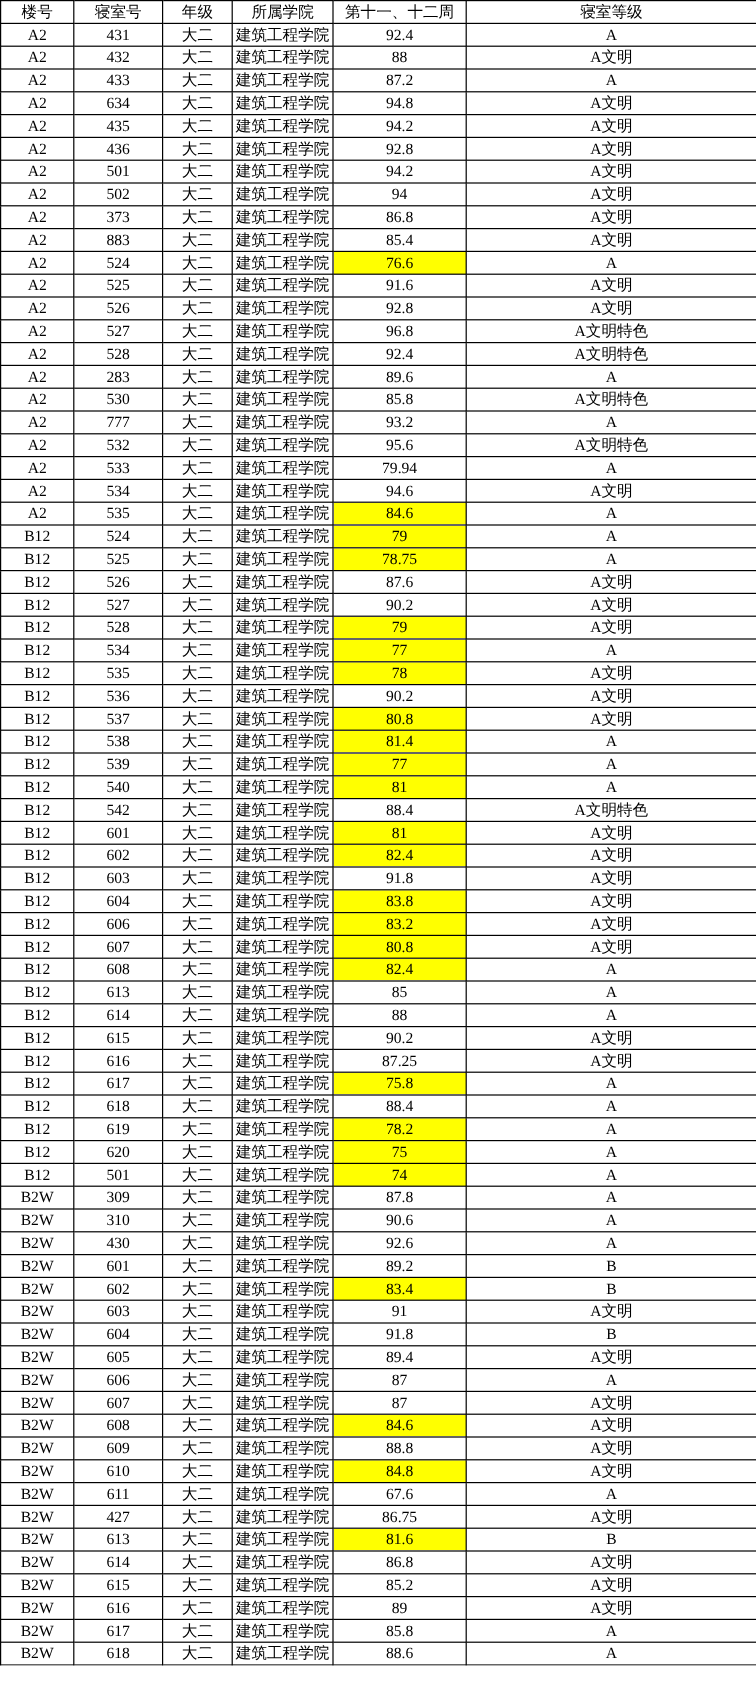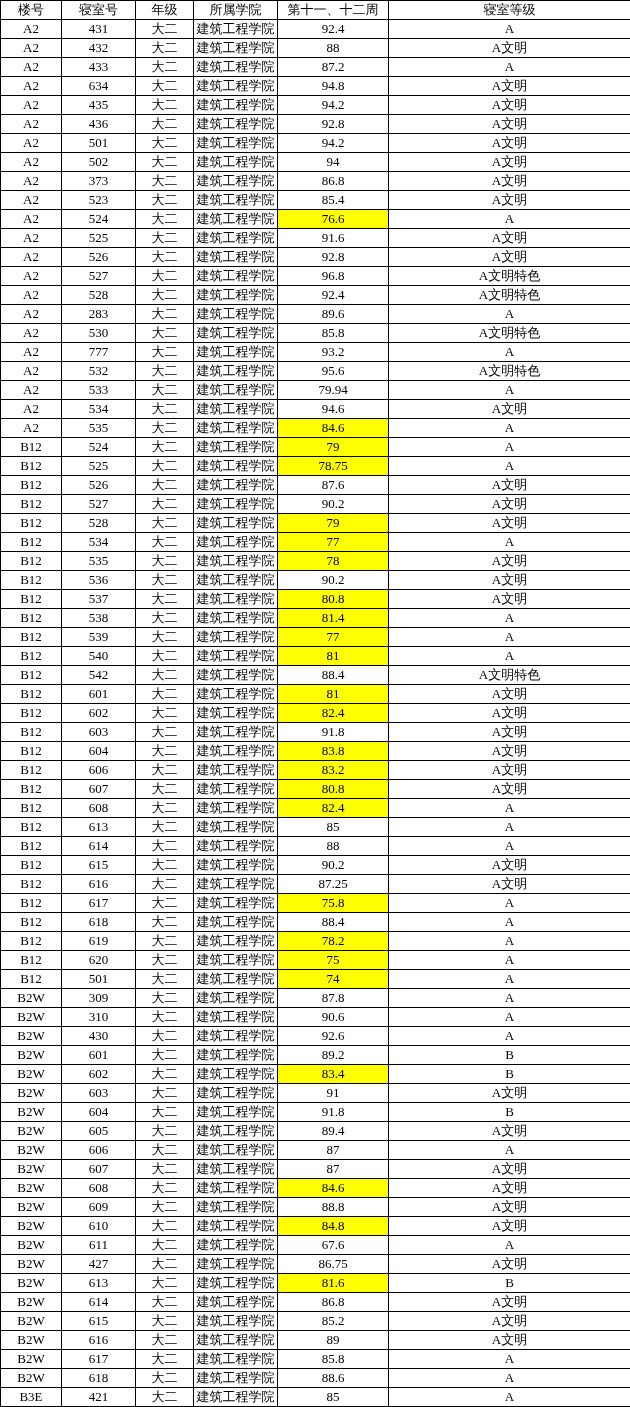--- a/index.html
+++ b/index.html
@@ -126,21 +126,21 @@
       <tr>
         <td>A2</td>
         <td>373</td>
         <td>大二</td>
         <td>建筑工程学院</td>
         <td>86.8</td>
         <td>A文明</td>
       </tr>
       <tr>
         <td>A2</td>
-        <td>523</td>
+        <td>883</td>
         <td>大二</td>
         <td>建筑工程学院</td>
         <td>85.4</td>
         <td>A文明</td>
       </tr>
       <tr>
         <td>A2</td>
         <td>524</td>
         <td>大二</td>
         <td>建筑工程学院</td>
@@ -626,24 +626,16 @@
         <td>建筑工程学院</td>
         <td>85.8</td>
         <td>A</td>
       </tr>
       <tr>
         <td>B2W</td>
         <td>618</td>
         <td>大二</td>
         <td>建筑工程学院</td>
         <td>88.6</td>
-        <td>A</td>
-      </tr>
-      <tr>
-        <td>B3E</td>
-        <td>421</td>
-        <td>大二</td>
-        <td>建筑工程学院</td>
-        <td>85</td>
         <td>A</td>
       </tr>
     </tbody>
 </table>
 
 </body></html>

